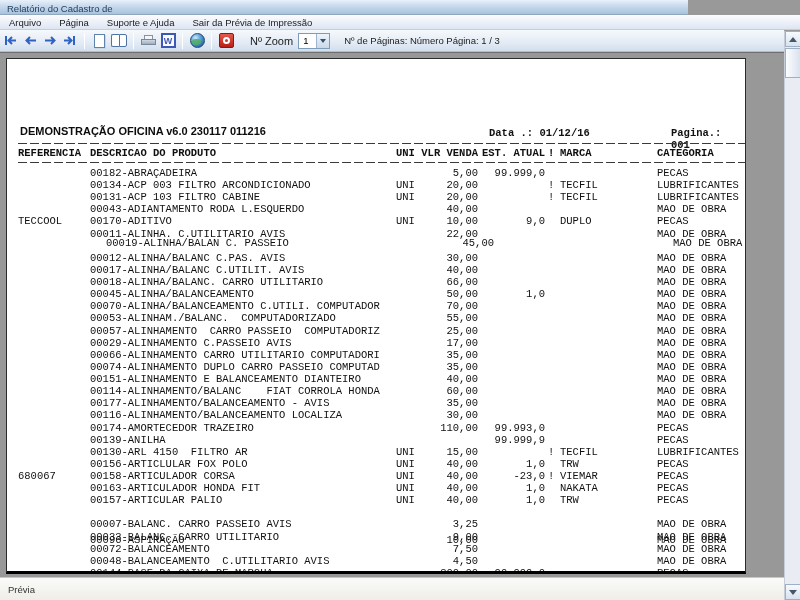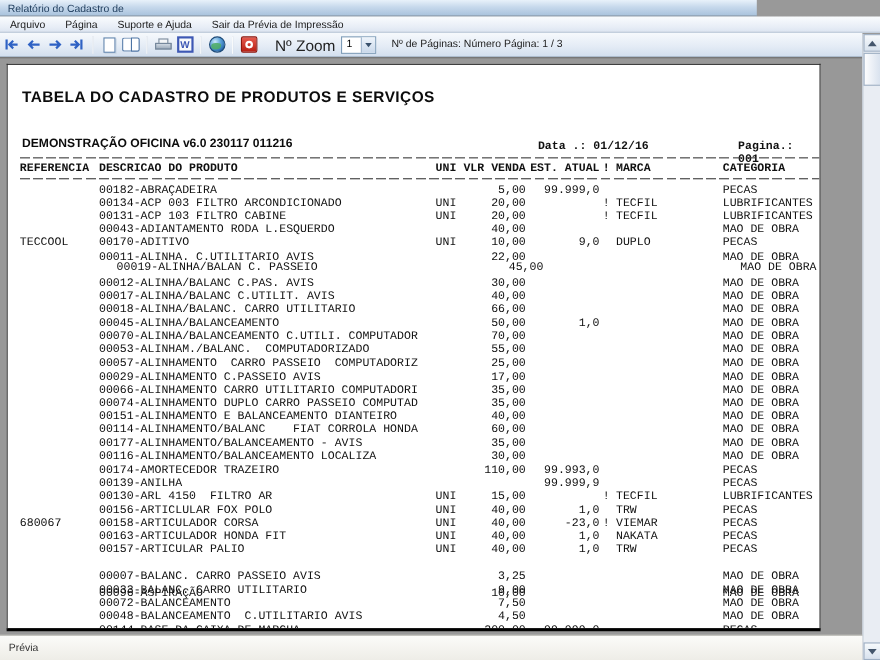--- a/index.html
+++ b/index.html
@@ -19,21 +19,21 @@
   .menu-item { font-size:9.5px; color:#1a1a1a; padding:0 9px; height:15px;
     line-height:15px; cursor:default; }
 
   #toolbar { position:absolute; left:0; top:30px; width:784px; height:22px;
     background:linear-gradient(180deg,#f6f9fc 0%,#e3ebf5 60%,#d3dfee 100%);
     border-bottom:1px solid #aebfd2; display:flex; align-items:center; }
   .tbtn { height:18px; min-width:18px; display:flex; align-items:center;
     justify-content:center; margin:0 1px; border:1px solid transparent; }
   .tsep { width:1px; height:16px; background:#b4c2d4; border-right:1px solid #fff;
     margin:0 4px; }
-  .zoomlabel { font-size:14px; color:#222; margin:0 5px 0 14px; }
+  .zoomlabel { font-size:11px; color:#222; margin:0 5px 0 14px; }
   .combo { width:32px; height:16px; background:#fff; border:1px solid #7f9db9;
     display:flex; align-items:center; position:relative; }
   .combo .val { font-size:9.5px; padding-left:4px; flex:1; }
   .combo .drop { width:13px; height:14px;
     background:linear-gradient(180deg,#eef4fb,#c9d8ea);
     border-left:1px solid #9eb4cc; display:flex; align-items:center; justify-content:center; }
   .combo .drop i { width:0; height:0; border-left:3px solid transparent;
     border-right:3px solid transparent; border-top:4px solid #39506b; }
   .pagesinfo { font-size:9.5px; color:#222; margin-left:14px; }
 
@@ -192,21 +192,20 @@
       <span class="val">1</span>
       <span class="drop">
           <i></i>
         </span>
     </div>
     <span class="pagesinfo">Nº de Páginas: Número Página: 1 / 3</span>
   </div>
 
   <div id="workspace">
     <div id="page">
-      <div id="rpt-title">TABELA DO CADASTRO DE PRODUTOS E SERVIÇOS</div>
       <div id="rpt-subtitle">DEMONSTRAÇÃO OFICINA v6.0 230117 011216</div>
       <div id="rpt-date" class="monohead">Data .: 01/12/16</div>
       <div id="rpt-page" class="monohead">Pagina.: 001</div>
       <div id="dash1" class="dashline"></div>
       <div id="dash2" class="dashline"></div>
       <div id="report-table">
           <div class="trow thead-row"><span class="c-ref">REFERENCIA</span><span class="c-desc">DESCRICAO DO PRODUTO</span><span class="c-uni">UNI</span><span class="c-vlr">VLR VENDA</span><span class="c-est">EST. ATUAL</span><span class="c-flag">!</span><span class="c-marca">MARCA</span><span class="c-cat">CATEGORIA</span></div>
           <div class="trow" style="top: 108px;"><span class="c-ref"></span><span class="c-desc">00182-ABRAÇADEIRA</span><span class="c-uni"></span><span class="c-vlr">5,00</span><span class="c-est">99.999,0</span><span class="c-flag"></span><span class="c-marca"></span><span class="c-cat">PECAS</span></div>
           <div class="trow" style="top: 120.12px;"><span class="c-ref"></span><span class="c-desc">00134-ACP 003 FILTRO ARCONDICIONADO</span><span class="c-uni">UNI</span><span class="c-vlr">20,00</span><span class="c-est"></span><span class="c-flag">!</span><span class="c-marca">TECFIL</span><span class="c-cat">LUBRIFICANTES</span></div>
           <div class="trow" style="top: 132.24px;"><span class="c-ref"></span><span class="c-desc">00131-ACP 103 FILTRO CABINE</span><span class="c-uni">UNI</span><span class="c-vlr">20,00</span><span class="c-est"></span><span class="c-flag">!</span><span class="c-marca">TECFIL</span><span class="c-cat">LUBRIFICANTES</span></div>

